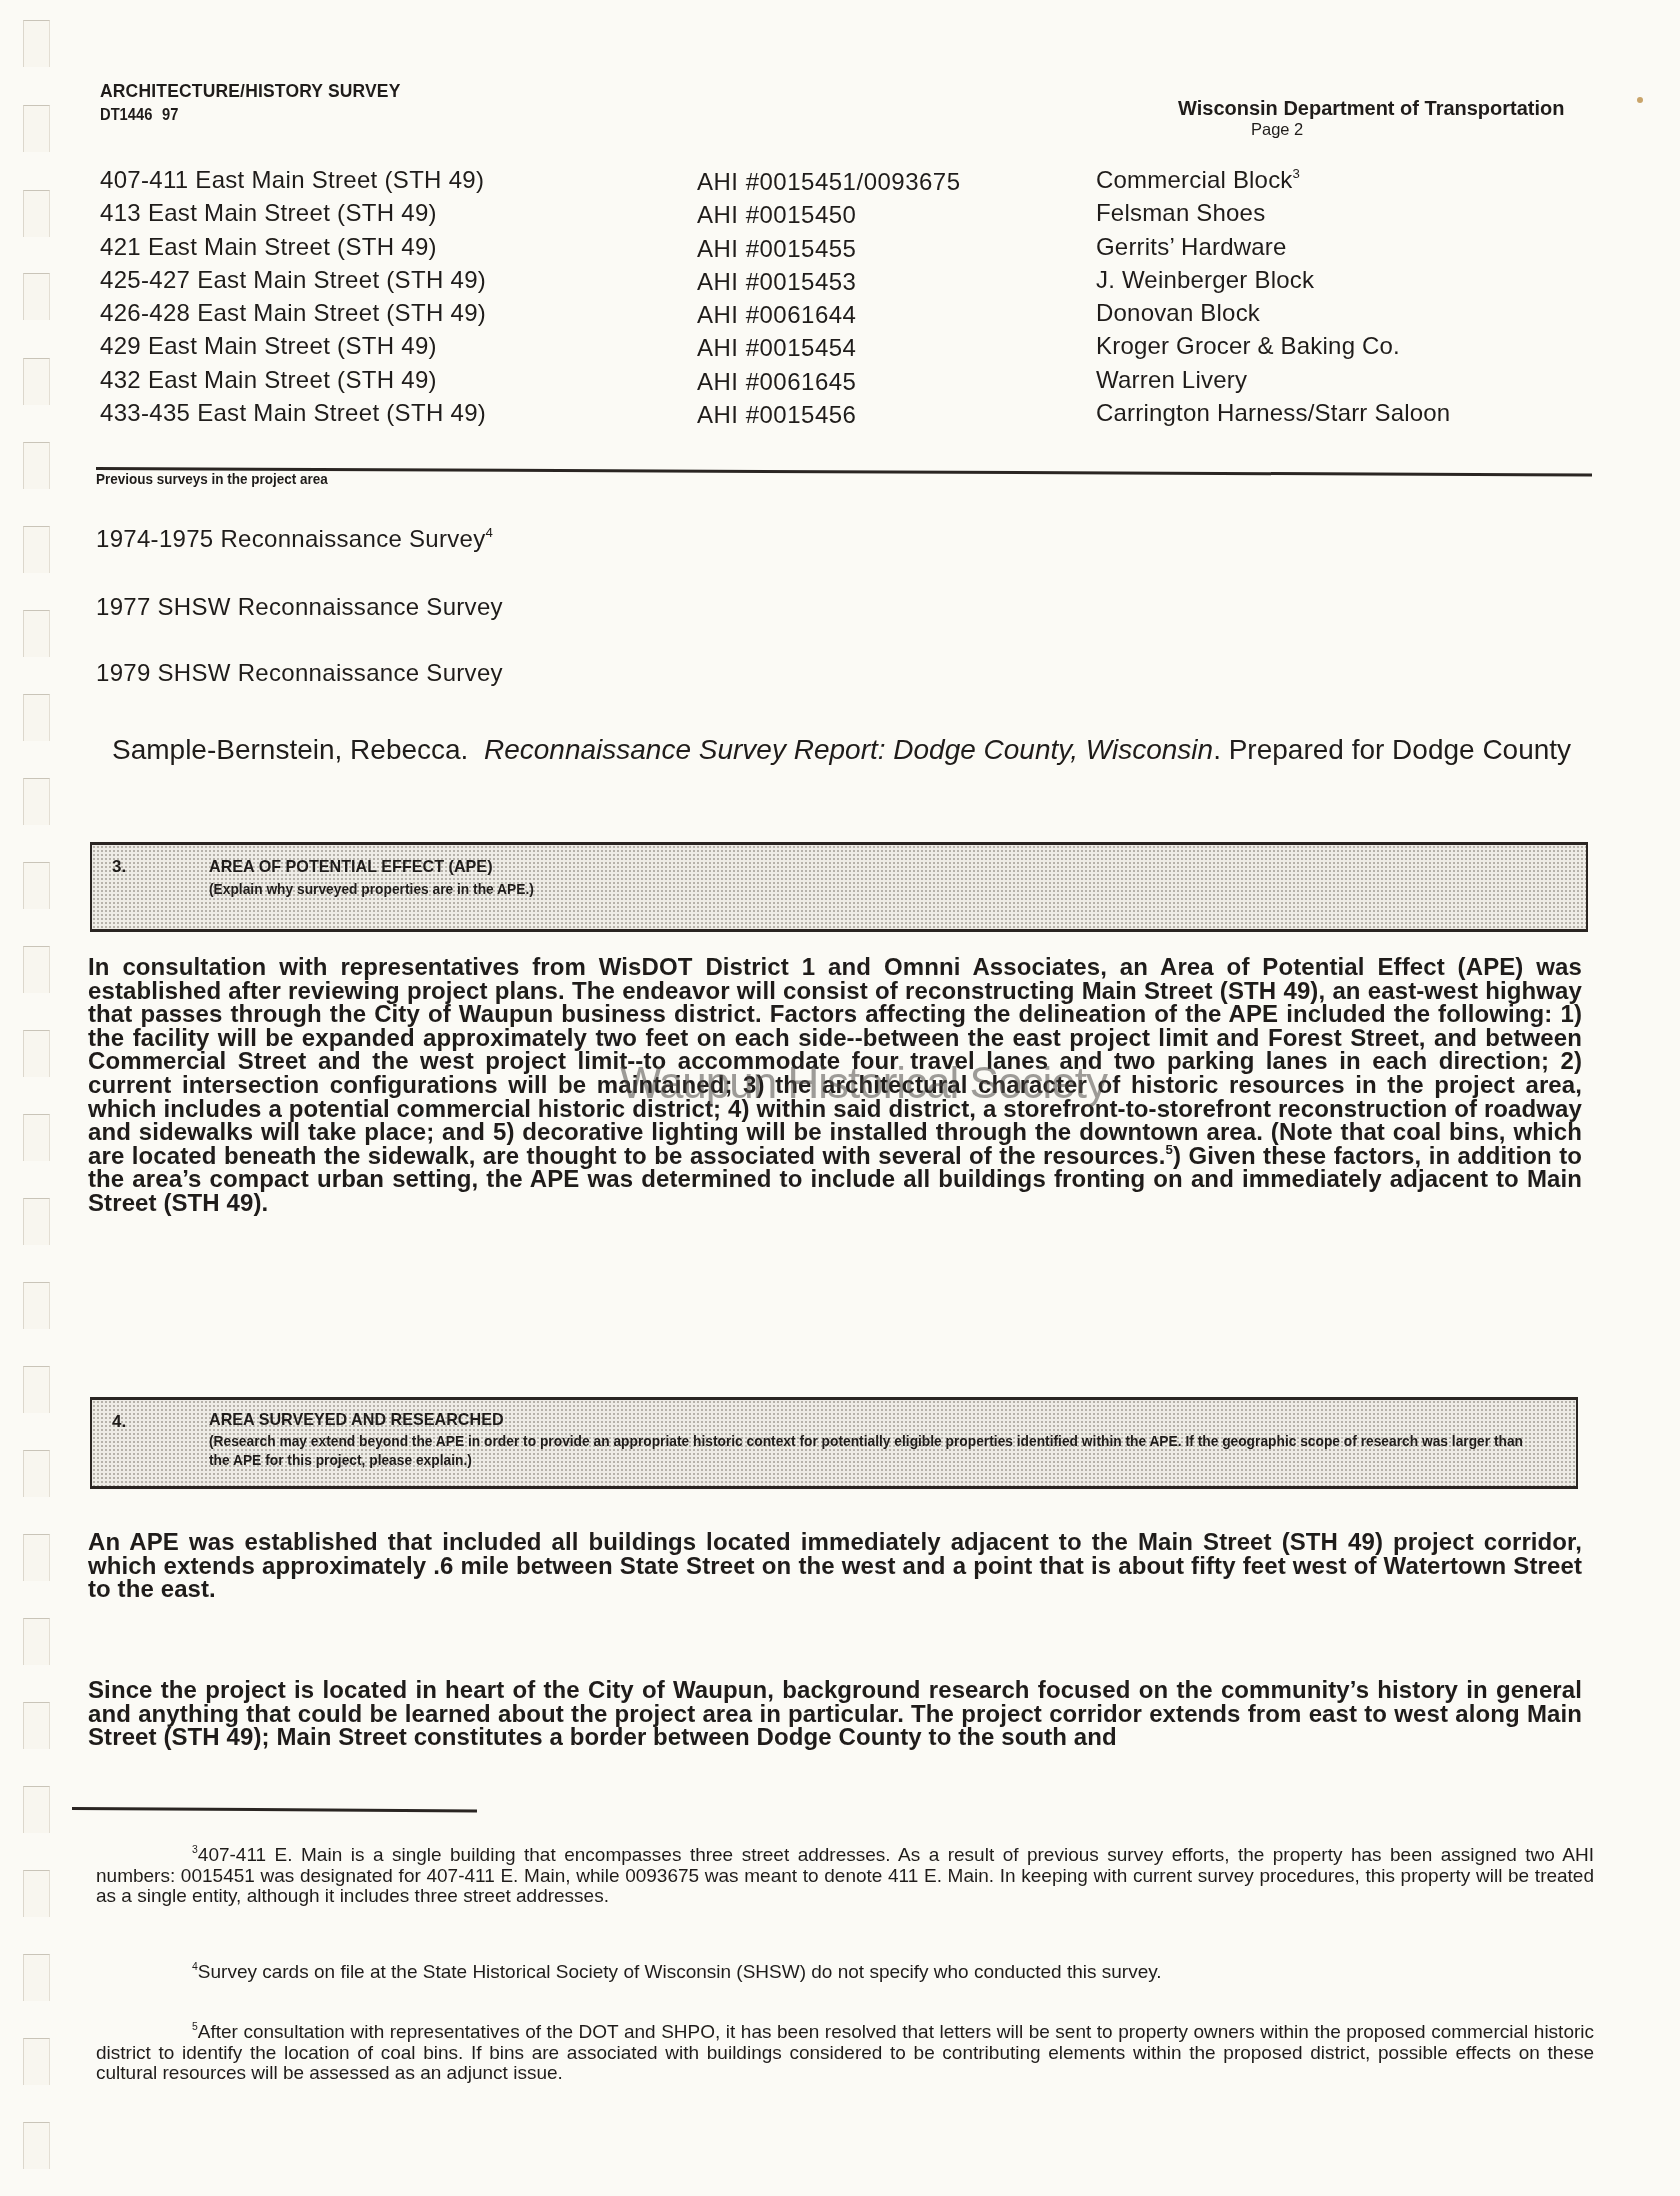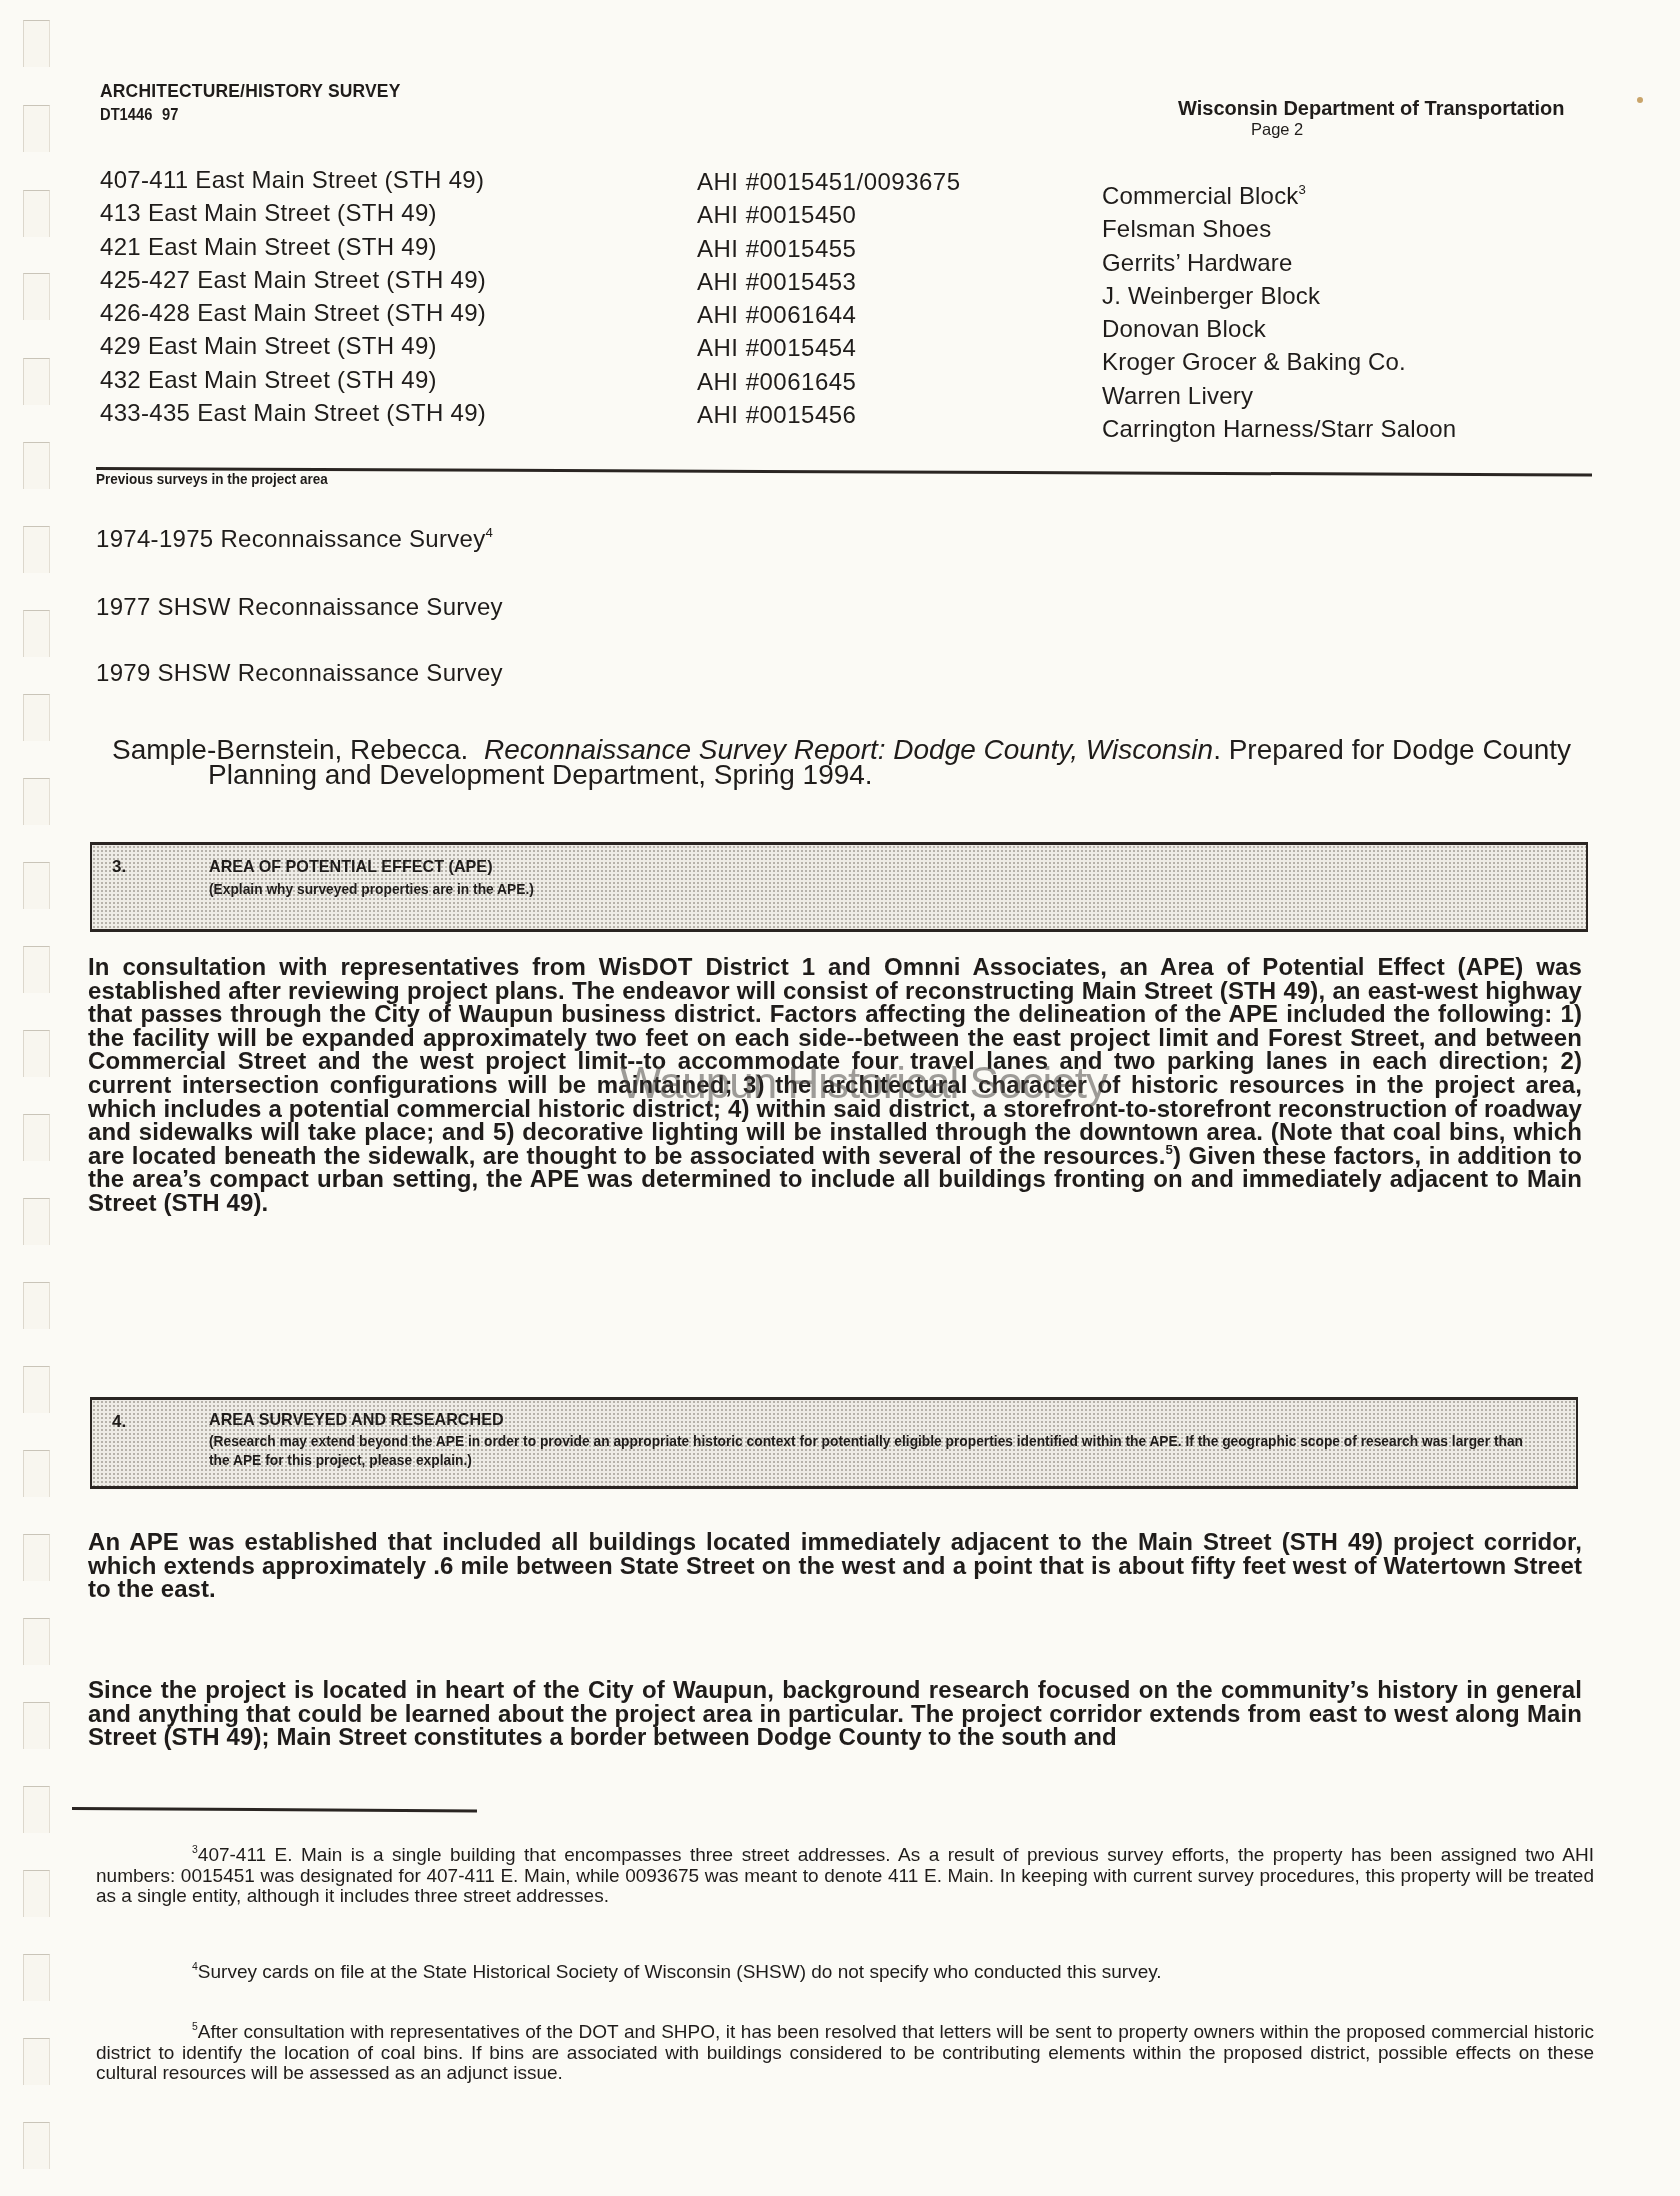--- a/index.html
+++ b/index.html
@@ -17,21 +17,21 @@
   }
   .hdr-left-title { left: 100px; top: 80px; font-size: 19px; font-weight: bold; letter-spacing: 0.2px; transform: scaleX(0.92); transform-origin: left; }
   .hdr-left-code { left: 100px; top: 106px; font-size: 16px; font-weight: bold; word-spacing: 6px; transform: scaleX(0.92); transform-origin: left; }
   .hdr-right-org { left: 1178px; top: 97px; font-size: 20px; font-weight: bold; }
   .hdr-right-page { left: 1251px; top: 120px; font-size: 16.5px; font-weight: normal; }
 
   .prop-table { position: absolute; left: 100px; top: 166px; }
   .prop-row { position: relative; height: 33.3px; font-size: 24px; white-space: nowrap; }
   .prop-addr { position: absolute; left: 0; top: 0; letter-spacing: 0.3px; }
   .prop-ahi { position: absolute; left: 597px; top: 2px; letter-spacing: 0.5px; }
-  .prop-name { position: absolute; left: 996px; top: 16px; letter-spacing: 0.2px; margin-left: 6px; }
+  .prop-name { position: absolute; left: 996px; top: 0; letter-spacing: 0.2px; }
   sup { font-size: 0.55em; vertical-align: 0.75em; line-height: 0; }
 
   .rule-main { left: 96px; top: 467px; width: 1496px; height: 3px; background: #2a2522; transform: rotate(0.25deg); transform-origin: left; }
   .prev-label { left: 96px; top: 470px; font-size: 15px; font-weight: bold; transform: scaleX(0.9); transform-origin: left; }
   .survey-item { left: 96px; font-size: 24px; letter-spacing: 0.3px; text-align: right; }
 
   .citation { left: 96px; top: 737px; width: 1500px; font-size: 28px; line-height: 25px; margin-left: 16px; }
   .citation .cite-line2 { display: block; padding-left: 96px; }
   .citation i { font-style: italic; }
 
@@ -142,21 +142,20 @@
 
 <div class="abs rule-main"></div>
 <div class="abs prev-label">Previous surveys in the project area</div>
 
 <div class="abs survey-item" style="top:525px"><span>1974-1975 Reconnaissance Survey</span><sup>4</sup></div>
 <div class="abs survey-item" style="top:593px">1977 SHSW Reconnaissance Survey</div>
 <div class="abs survey-item" style="top:659px">1979 SHSW Reconnaissance Survey</div>
 
 <div class="abs citation">
   <span>Sample-Bernstein, Rebecca.</span>&nbsp; <i>Reconnaissance Survey Report: Dodge County, Wisconsin</i><span>. Prepared for Dodge County</span>
-  <span class="cite-line2">Planning and Development Department, Spring 1994.</span>
 </div>
 
 <div class="section-box" style="top:842px; height:84px;">
   <span class="box-num">3.</span>
   <span class="box-title">AREA OF POTENTIAL EFFECT (APE)</span>
   <span class="box-sub">(Explain why surveyed properties are in the APE.)</span>
 </div>
 
 <div class="abs body-para" style="top:955px;"><span>In consultation with representatives from WisDOT District 1 and Omnni Associates, an Area of Potential Effect (APE) was established after reviewing project plans. The endeavor will consist of reconstructing Main Street (STH 49), an east-west highway that passes through the City of Waupun business district. Factors affecting the delineation of the APE included the following: 1) the facility will be expanded approximately two feet on each side--between the east project limit and Forest Street, and between Commercial Street and the west project limit--to accommodate four travel lanes and two parking lanes in each direction; 2) current intersection configurations will be maintained; 3) the architectural character of historic resources in the project area, which includes a potential commercial historic district; 4) within said district, a storefront-to-storefront reconstruction of roadway and sidewalks will take place; and 5) decorative lighting will be installed through the downtown area.  (Note that coal bins, which are located beneath the sidewalk, are thought to be associated with several of the resources.</span><sup>5</sup><span>) Given these factors, in addition to the area’s compact urban setting, the APE was determined to include all buildings fronting on and immediately adjacent to Main Street (STH 49).</span></div>
 

